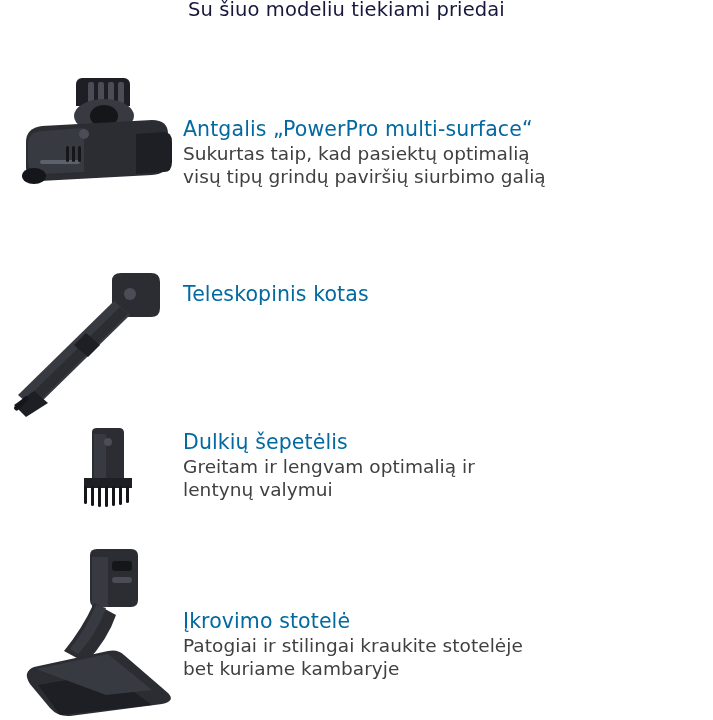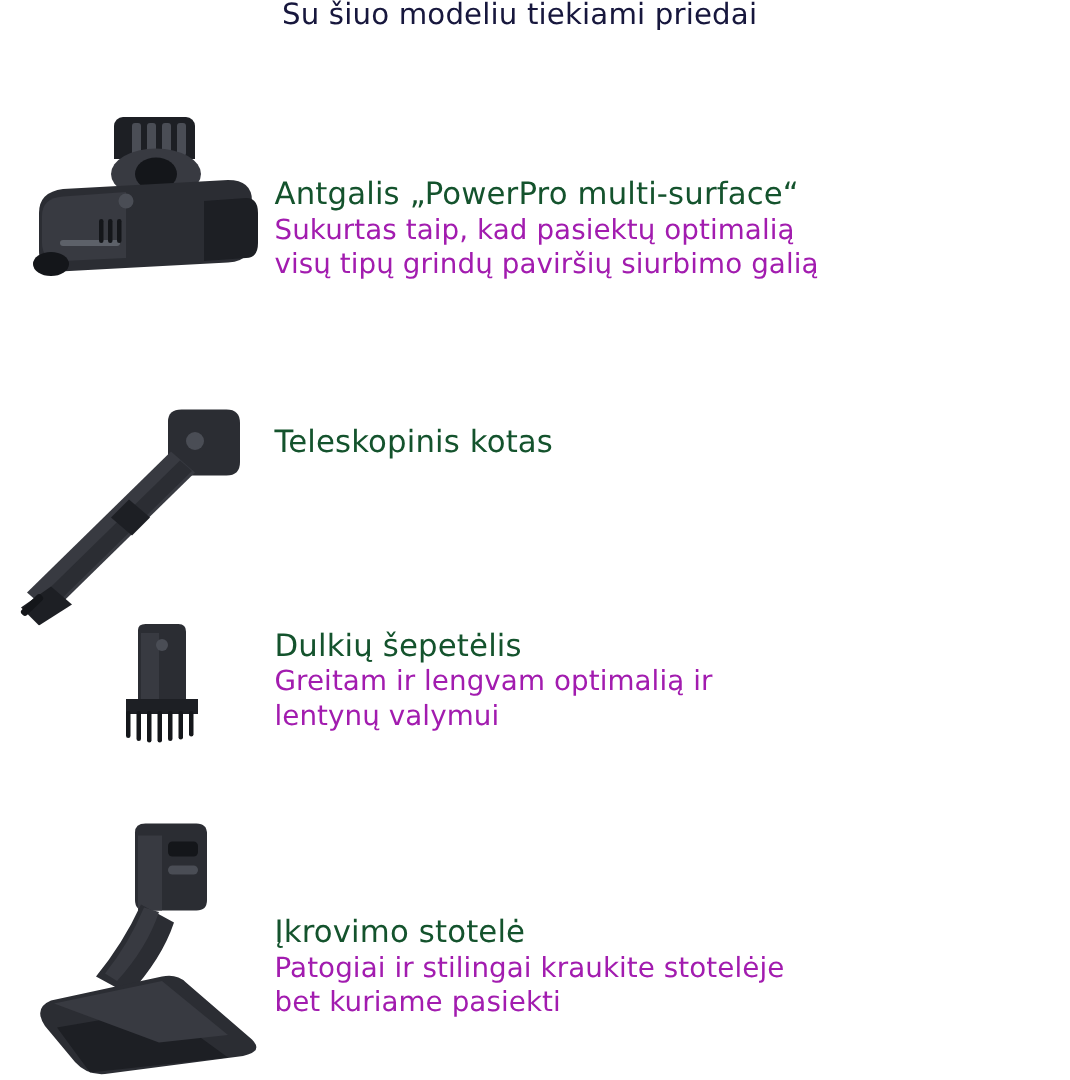--- a/index.html
+++ b/index.html
@@ -37,28 +37,28 @@
   }
   .item .art {
     position: absolute;
   }
   .item .text {
     position: absolute;
     left: 183px;
   }
   .title {
     font-size: 20.5px;
-    color: #14532d;
+    color: #0369a1;
     letter-spacing: 0.1px;
     margin: 0 0 1px 0;
     white-space: nowrap;
   }
   .desc {
     font-size: 18.5px;
-    color: #a21caf;
+    color: #404040;
     line-height: 1.25;
     letter-spacing: 0.05px;
     white-space: pre-line;
   }
 
   
   .dk  { fill: #2b2d33; }
   .dk2 { fill: #383a41; }
   .dk3 { fill: #1d1f24; }
   .dk4 { fill: #4a4d55; }
@@ -67,21 +67,21 @@
 
   
   #item-nozzle      { top: 62px;  height: 170px; }
   #item-nozzle .art { left: 4px;  top: 10px; }
   #item-nozzle .text{ top: 55px; }
 
   #item-wand        { top: 272px; height: 175px; }
   #item-wand .art   { left: 4px;  top: -5px; }
   #item-wand .text  { top: 10px; }
 
-  #item-brush       { top: 410px; height: 120px; }
+  #item-brush       { top: 422px; height: 120px; }
   #item-brush .art  { left: 62px; top: 4px; }
   #item-brush .text { top: 8px; }
 
   #item-dock        { top: 545px; height: 175px; }
   #item-dock .art   { left: 18px; top: 0px; }
   #item-dock .text  { top: 64px; }
 </style>
 </head>
 <body>
 
@@ -188,17 +188,17 @@
         <path class="dk2" d="M78 60 q-10 24 -26 44 l8 5 q20 -22 28 -46 z"></path>
 
         <path class="dk" d="M16 122 l74 -16 q10 -2 16 4 l44 38 q8 8 -6 11 l-92 12 q-12 1 -20 -8 l-20 -24 q-8 -12 4 -17 z"></path>
         <path class="dk3" d="M20 140 l70 -12 l44 32 l-92 10 z"></path>
         <path class="dk2" d="M18 124 l72 -15 l44 36 l-46 5 z"></path>
       </svg>
     </div>
     <div class="text">
       <div class="title">Įkrovimo stotelė</div>
       <div class="desc">Patogiai ir stilingai kraukite stotelėje
-bet kuriame pasiekti</div>
+bet kuriame kambaryje</div>
     </div>
   </div>
 
 </div>
 
 </body></html>

